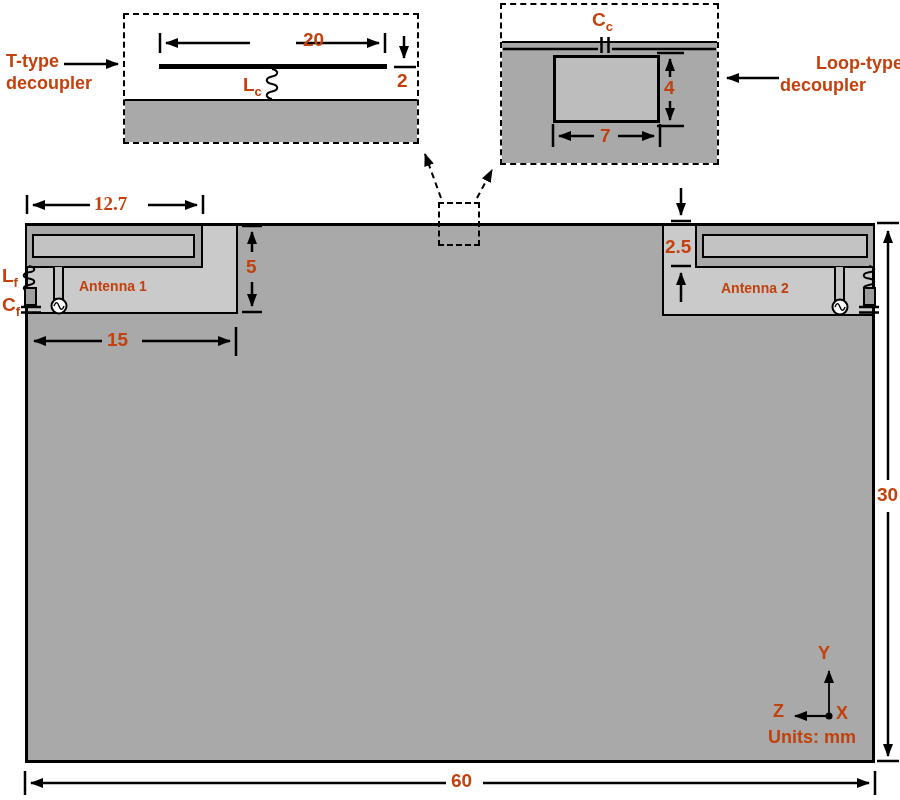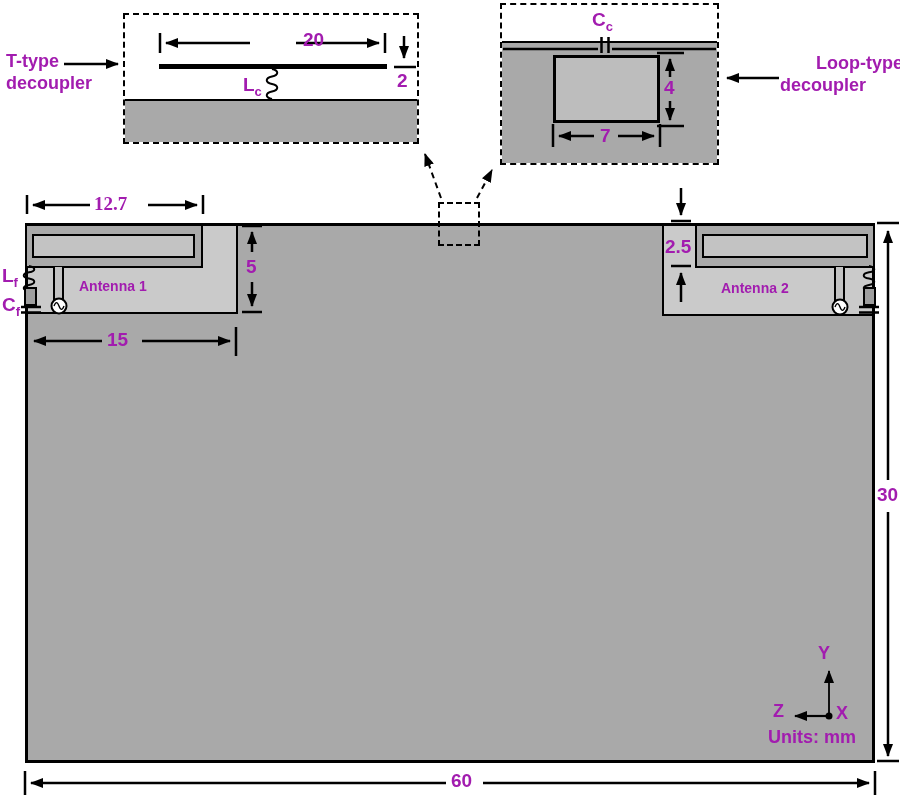--- a/index.html
+++ b/index.html
@@ -1,19 +1,19 @@
 <!DOCTYPE html>
 <html><head>
 <meta charset="utf-8">
 <style>
   html,body{margin:0;padding:0;background:#fff;}
   #canvas{position:relative;width:900px;height:800px;background:#ffffff;overflow:hidden;
           font-family:"Liberation Sans",sans-serif;color:#000;}
   .abs{position:absolute;}
-  .lbl{position:absolute;font-weight:bold;color:#a21caf;line-height:1.08;white-space:nowrap;}
+  .lbl{position:absolute;font-weight:bold;color:#c2410c;line-height:1.08;white-space:nowrap;}
   .f18{font-size:18px;text-align:right;}
   .f19{font-size:19px;}
   .f17{font-size:14px;}
   sub{font-size:13px;font-weight:bold;}
   
   .ground{background:#a9a9a9;border:3px solid #000;}
   .notch{background:#cacaca;}
   .notch-left{border-top:3px solid #000;border-left:3px solid #000;
               border-right:2px solid #000;border-bottom:2px solid #000;}
   .notch-right{border-top:3px solid #000;border-right:3px solid #000;

